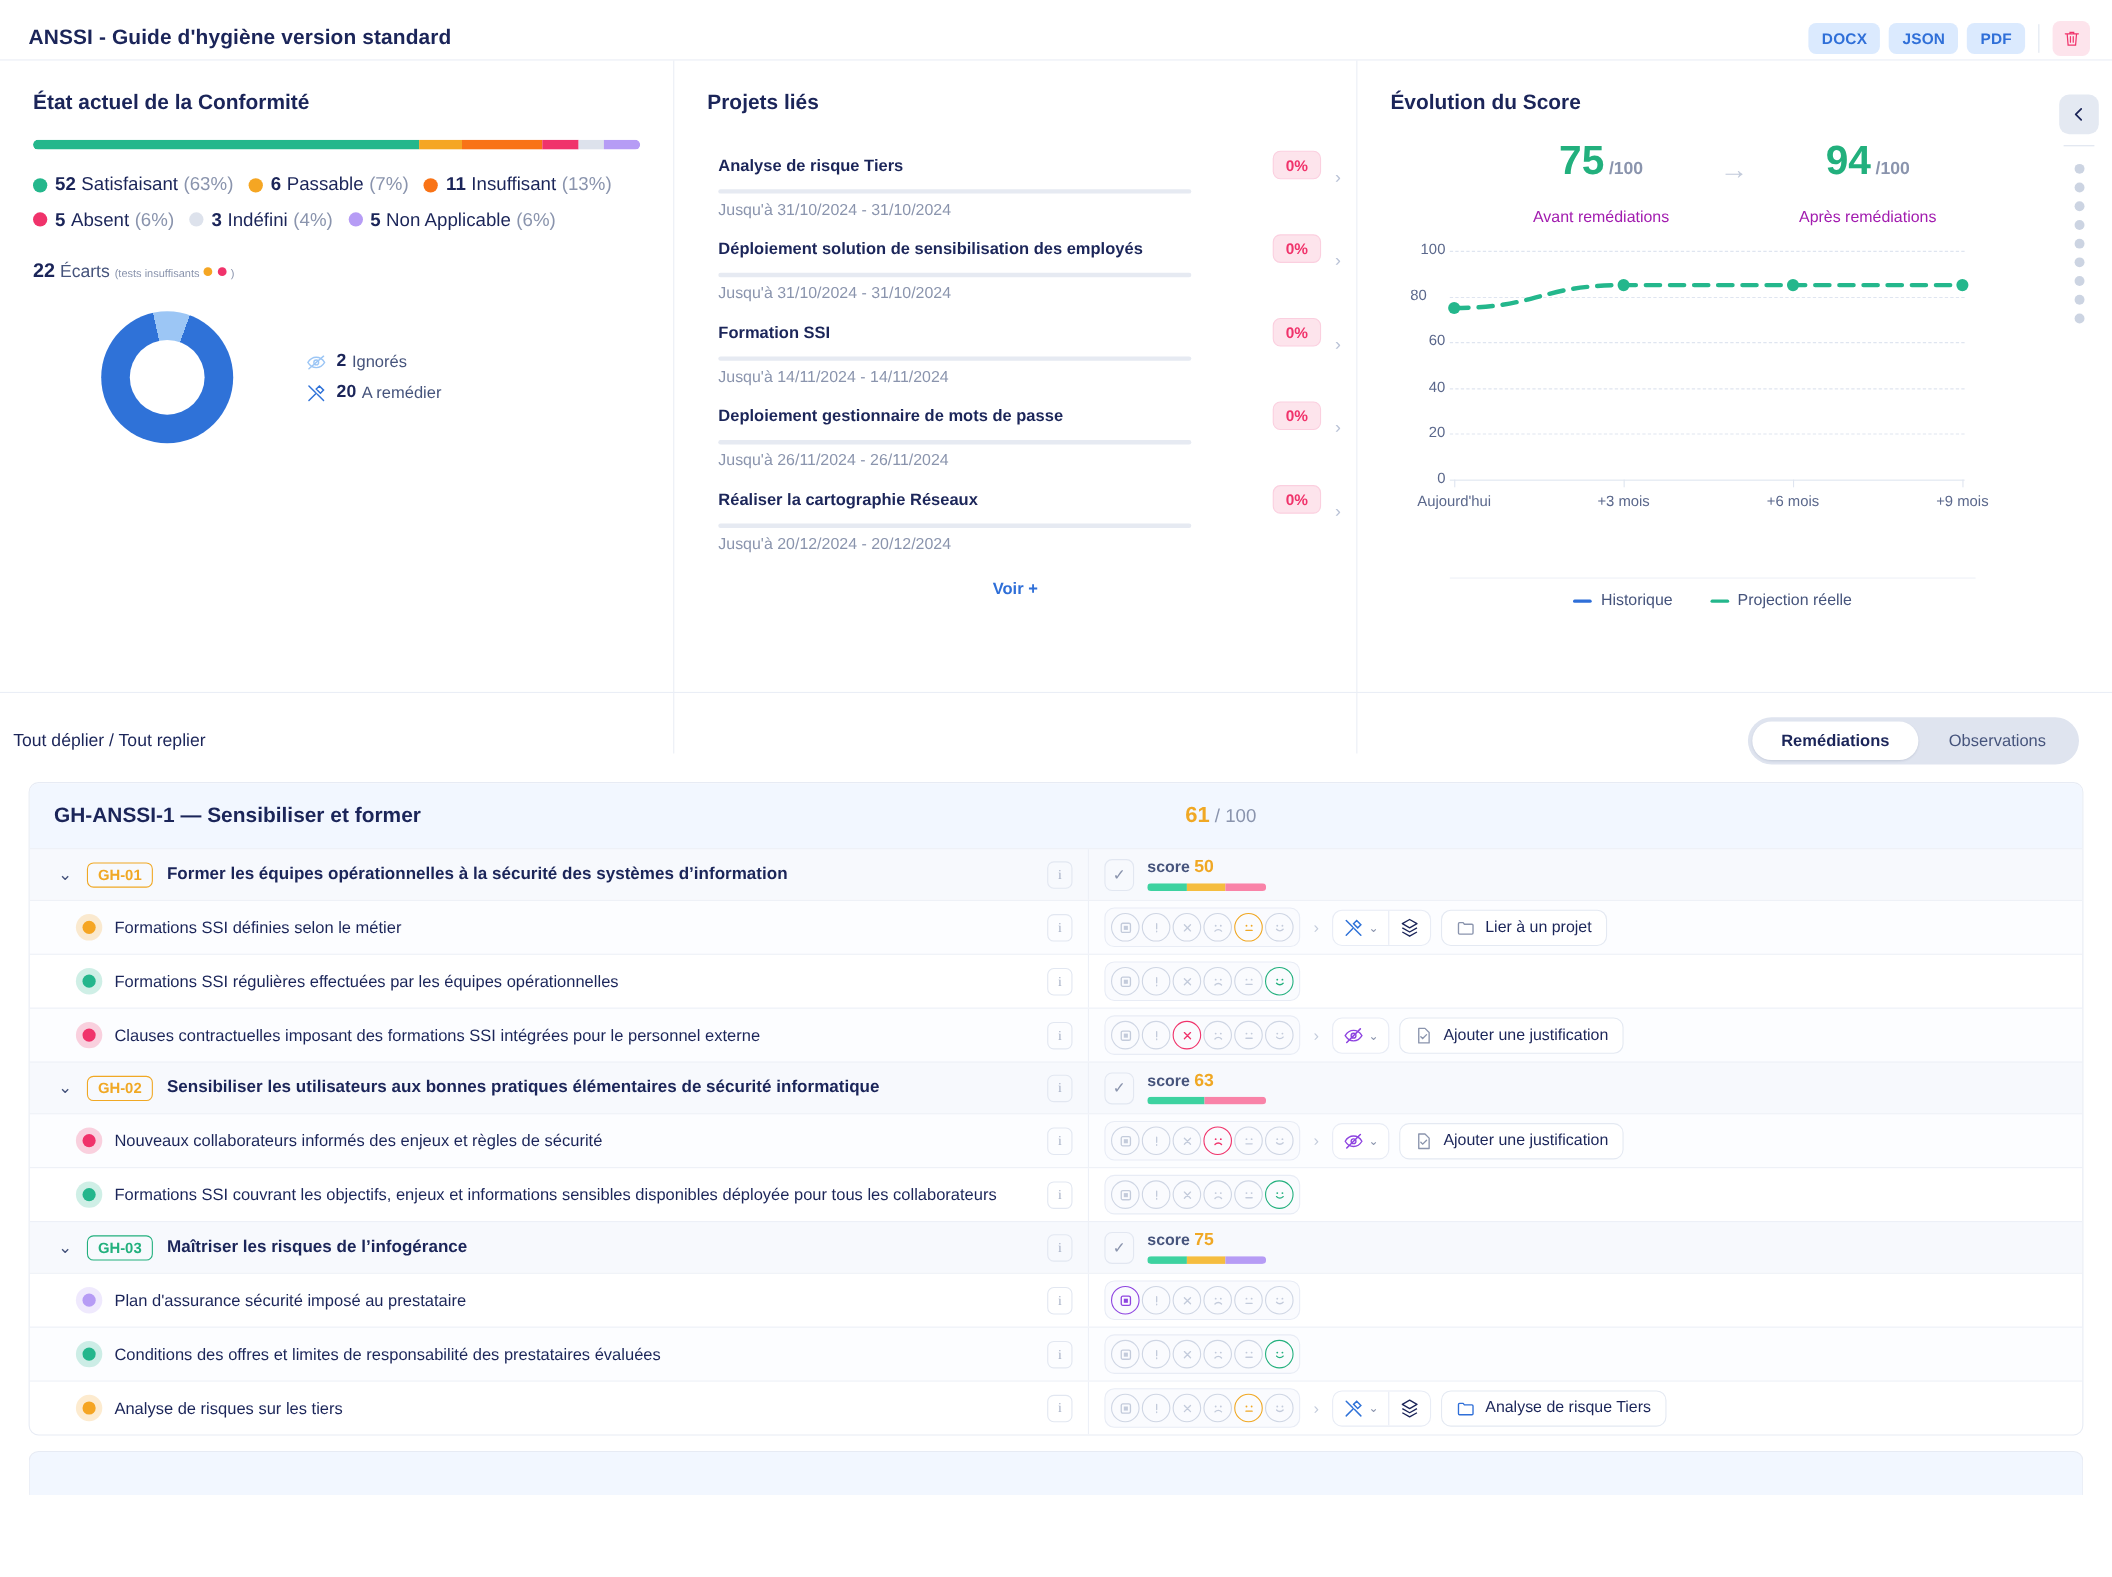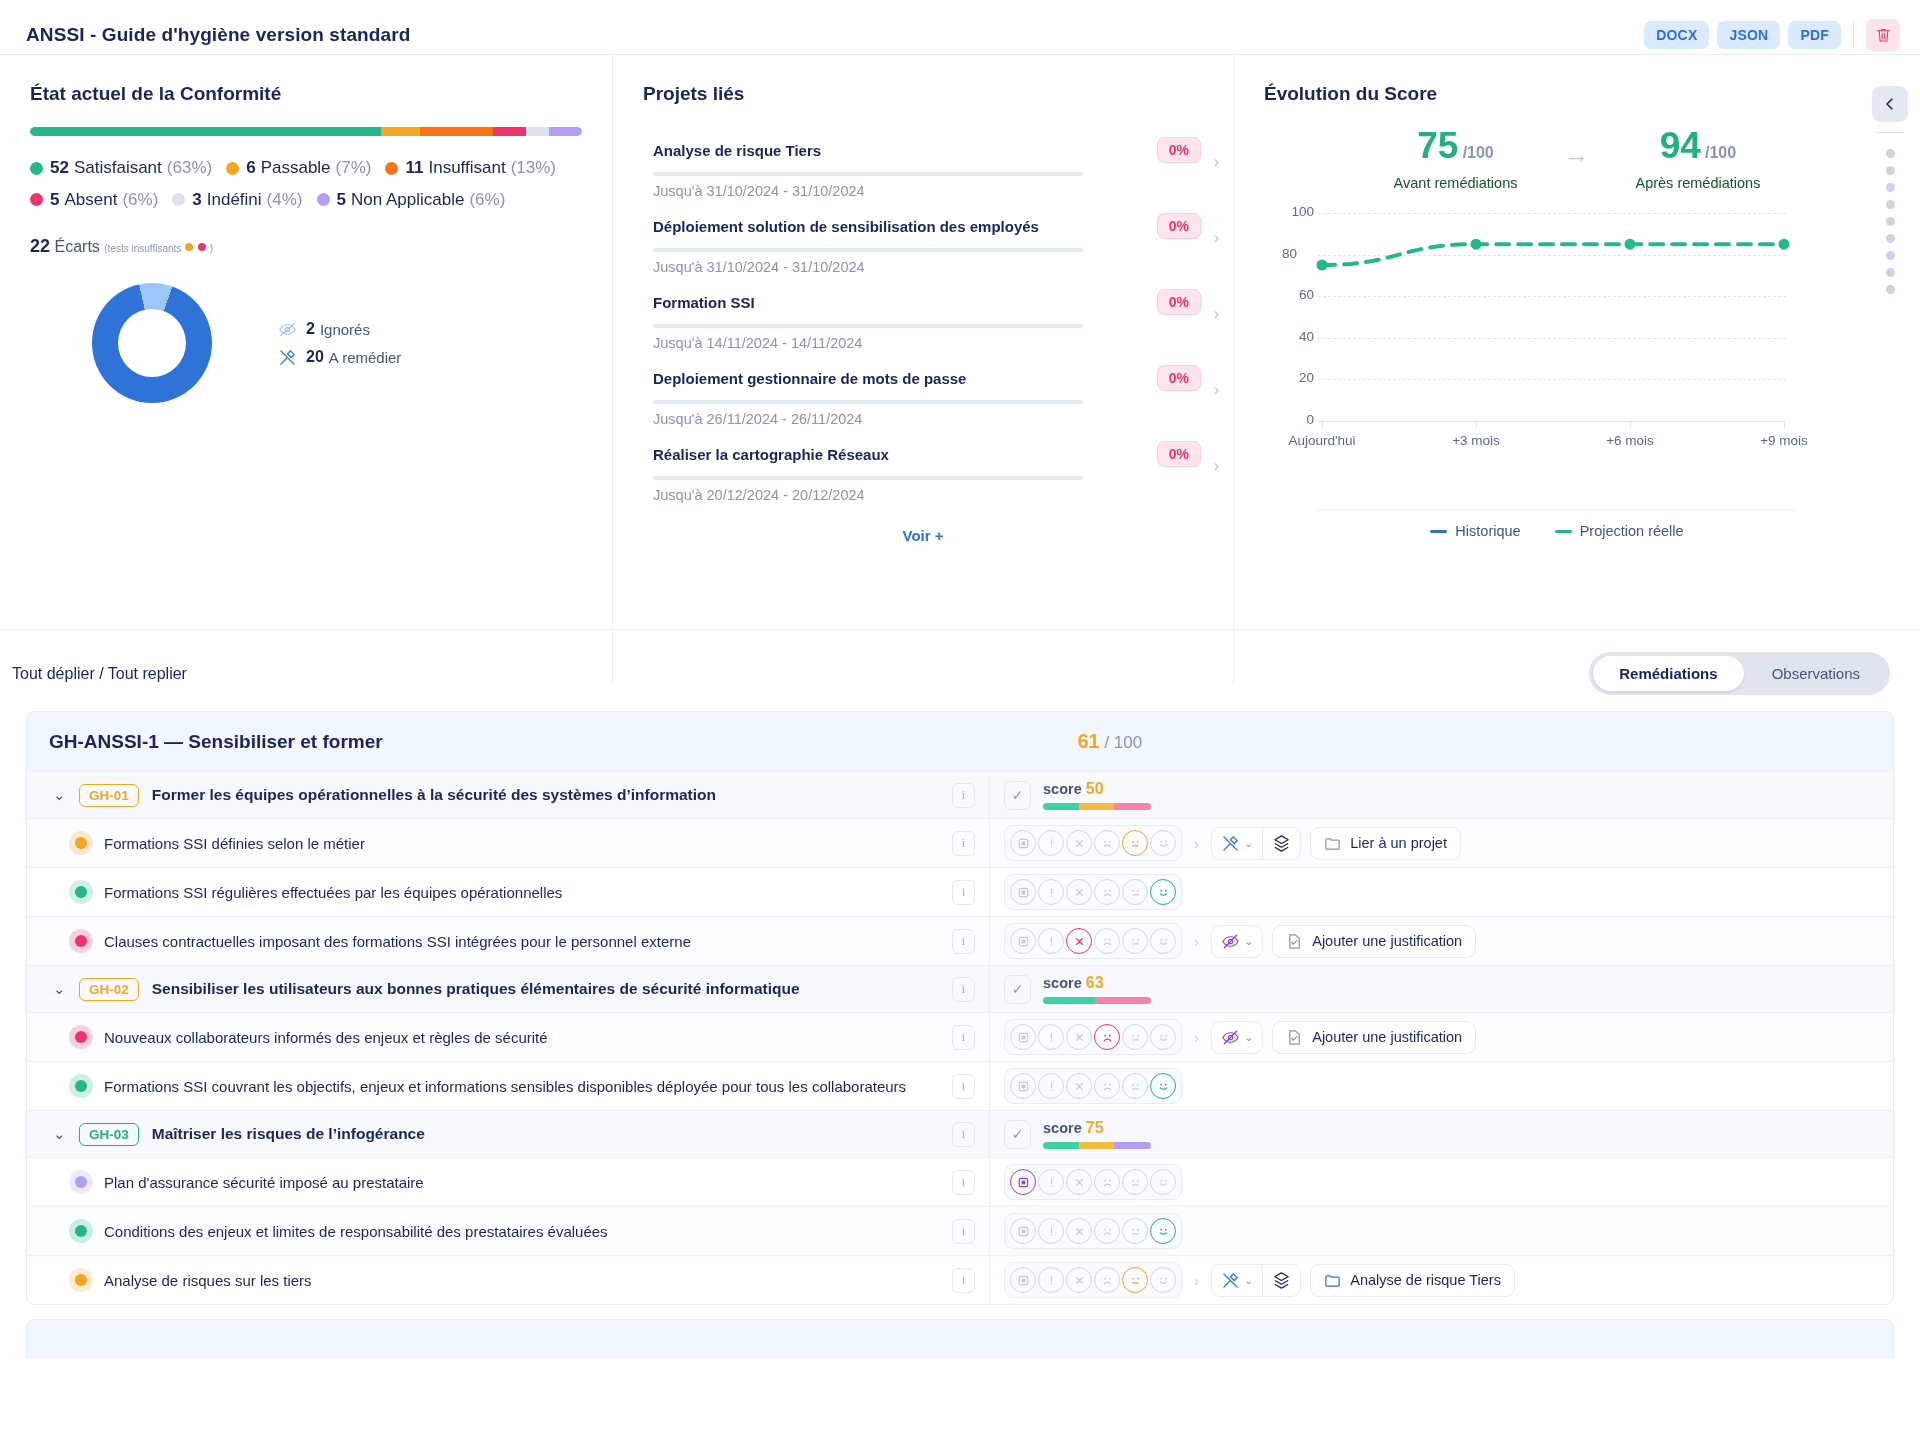--- a/index.html
+++ b/index.html
@@ -78,21 +78,21 @@
   .proj-chevron { position:absolute; right:-18px; top:26px; color:#b9c2d6; font-size:16px; }
   .proj-bar { height:4px; background:#e6eaf2; border-radius:3px; margin:9px 0 7px 0; width:430px;}
   .proj-date { font-size:14.5px; color:#8a94ad; }
   .voir { text-align:center; color:#2f6fd8; font-weight:700; font-size:15px; margin-top:20px; cursor:pointer;}
 
   
   .score-head { display:flex; align-items:flex-start; justify-content:center; gap:46px; margin:14px 0 6px 0; }
   .score-block { text-align:center; }
   .score-num { font-size:37px; font-weight:700; color:#22b07d; line-height:1; }
   .score-den { font-size:16px; color:#8a94ad; font-weight:600; }
-  .score-lbl { font-size:14.5px; color:#14532d; margin-top:11px; }
+  .score-lbl { font-size:14.5px; color:#a21caf; margin-top:26px; }
   .score-arrow { color:#c3cbdb; font-size:26px; margin-top:12px; }
 
   .chart { position:relative; width:560px; height:290px; margin:14px 0 0 12px; }
   .ylabel { position:absolute; font-size:13.5px; color:#6a7header; color:#5b688c; }
   .gridline { position:absolute; left:42px; right:50px; border-top:1px dashed #dfe5f0; }
   .xaxis { position:absolute; left:42px; right:50px; border-top:1px solid #dfe5f0; }
   .tick { position:absolute; width:1px; height:7px; background:#dfe5f0; }
   .xlbl { position:absolute; font-size:13.5px; color:#5b688c; }
   .chart-legend { position:absolute; left:42px; right:40px; bottom:-44px; border-top:1px solid #eef1f7;
                   display:flex; justify-content:center; gap:34px; padding-top:12px; font-size:14.5px; color:#46547c;}
@@ -818,21 +818,21 @@
                   <circle cx="10.5" cy="6" r=".9" fill="#c3cbdb"></circle>
                   <path d="M4.8 9.4c1.8 2 4.6 2 6.4 0" fill="none" stroke="#c3cbdb" stroke-width="1.3" stroke-linecap="round"></path>
                 </svg>
               </span>
             </div>
           </div>
         </div>
         <div class="row alt">
           <div class="row-left">
             <span class="test-dot" style="background:#24b78c"></span>
-            <span class="test-title">Conditions des enjeux et limites de responsabilité des prestataires évaluées</span>
+            <span class="test-title">Conditions des offres et limites de responsabilité des prestataires évaluées</span>
             <span class="info">i</span>
           </div>
           <div class="row-right">
             <div class="faces">
               <span class="face" style="">
                 <svg width="13" height="13" viewBox="0 0 14 14">
                   <rect x="2.5" y="2.5" width="9" height="9" rx="1.5" fill="none" stroke="#c3cbdb" stroke-width="1.3" stroke-linecap="round"></rect>
                   <rect x="5" y="5" width="4" height="4" fill="#c3cbdb"></rect>
                 </svg>
               </span>

